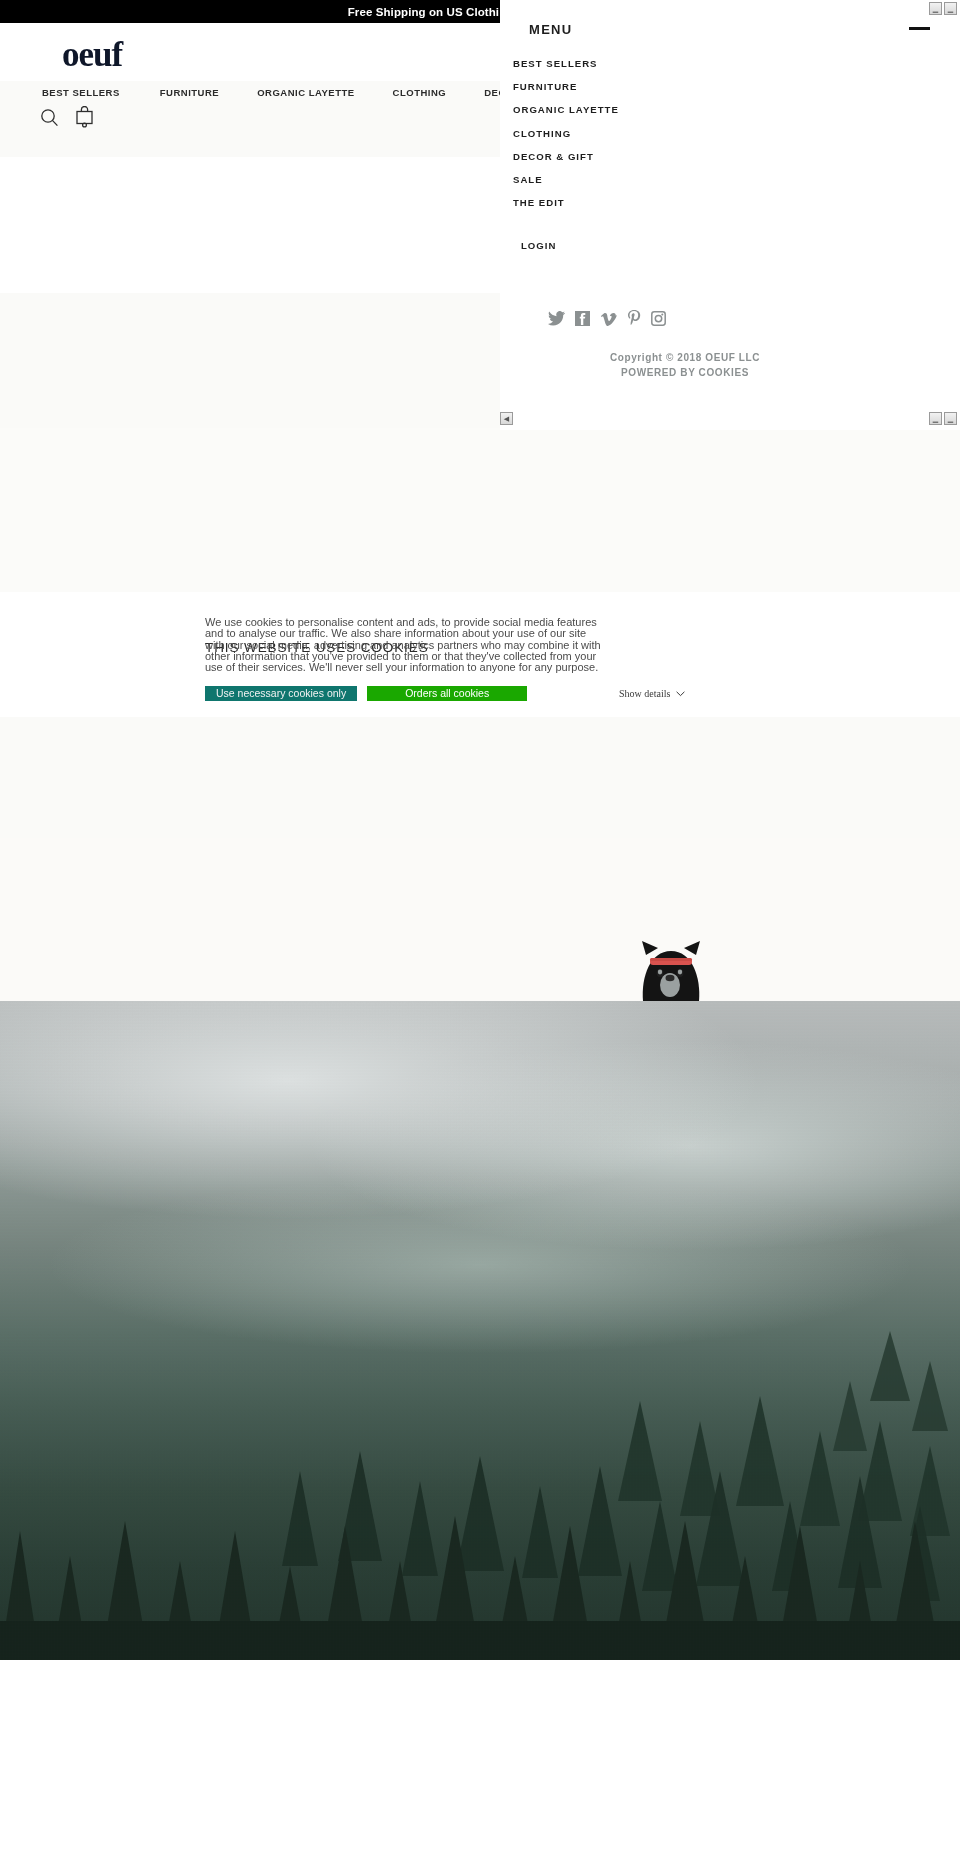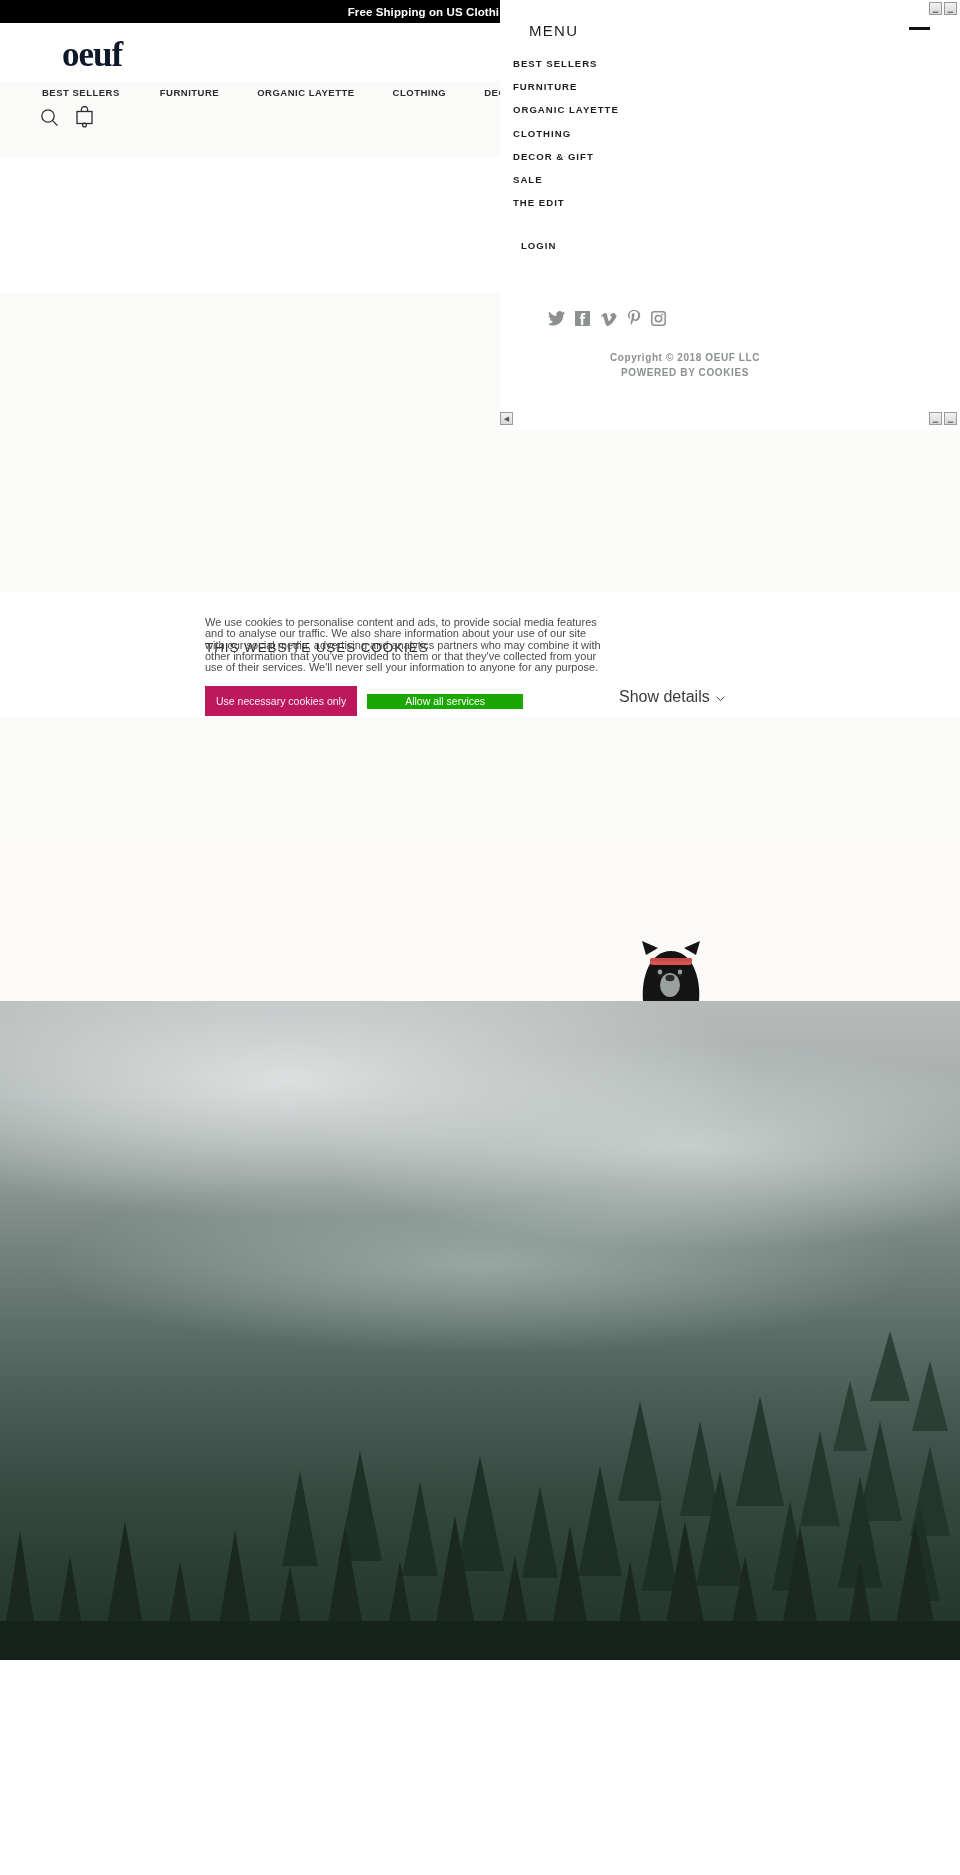--- a/index.html
+++ b/index.html
@@ -212,72 +212,73 @@
   }
   .cookie-actions {
     position: absolute;
     left: 205px;
     top: 94px;
     display: flex;
     align-items: center;
     gap: 10px;
   }
   .btn-necessary {
-    background: #be185d;
+    background: #0f766e;
     color: #f2f2f2;
     border: none;
     font-family: "Liberation Sans", sans-serif;
     font-size: 10.5px;
     padding: 2px 11px;
-    height: 30px;
+    height: 15px;
     line-height: 11px;
     white-space: nowrap;
     cursor: pointer;
   }
   .btn-allow {
     background: #1aa800;
     color: #ffffff;
     border: none;
     font-family: "Liberation Sans", sans-serif;
     font-size: 10.5px;
     padding: 2px 38px;
     height: 15px;
     line-height: 11px;
     white-space: nowrap;
     cursor: pointer;
   }
   .show-details {
     position: absolute;
     left: 619px;
     top: 96px;
-    font-size: 16px;
+    font-size: 10px;
     color: #3a3a3a;
     display: flex;
     align-items: flex-start;
     gap: 6px;
     cursor: pointer;
     white-space: nowrap;
+    font-family: Liberation Serif, serif;
   }
 
   
   .menu-overlay {
     position: absolute;
     top: 0;
     left: 500px;
     width: 460px;
     height: 430px;
     background: #ffffff;
     z-index: 60;
   }
   .menu-heading {
     position: absolute;
     left: 13px;
     top: 22px;
-    font-size: 15px;
-    font-weight: normal;
+    font-size: 13px;
+    font-weight: bold;
     letter-spacing: 1.3px;
     color: #1e1e1e;
     padding-left: 16px;
   }
   .menu-close {
     position: absolute;
     right: 30px;
     top: 27px;
     width: 21px;
     height: 3px;
@@ -495,21 +496,21 @@
     </div>
 
     <div class="bottom-white"></div>
   </div>
 
   <div class="cookie-banner">
     <div class="cookie-title">THIS WEBSITE USES COOKIES</div>
     <div class="cookie-body">We use cookies to personalise content and ads, to provide social media features and to analyse our traffic. We also share information about your use of our site with our social media, advertising and analytics partners who may combine it with other information that you've provided to them or that they've collected from your use of their services.  We'll never sell your information to anyone for any purpose.</div>
     <div class="cookie-actions">
       <button class="btn-necessary">Use necessary cookies only</button>
-      <button class="btn-allow">Allow all services</button>
+      <button class="btn-allow">Orders all cookies</button>
     </div>
     <div class="show-details">
       <span>Show details</span>
       <span>
         <svg width="9" height="6" viewBox="0 0 9 6">
             <path d="M0.6 0.8 L4.5 4.6 L8.4 0.8" fill="none" stroke="#3a3a3a" stroke-width="1"></path>
           </svg>
       </span>
     </div>
   </div>

